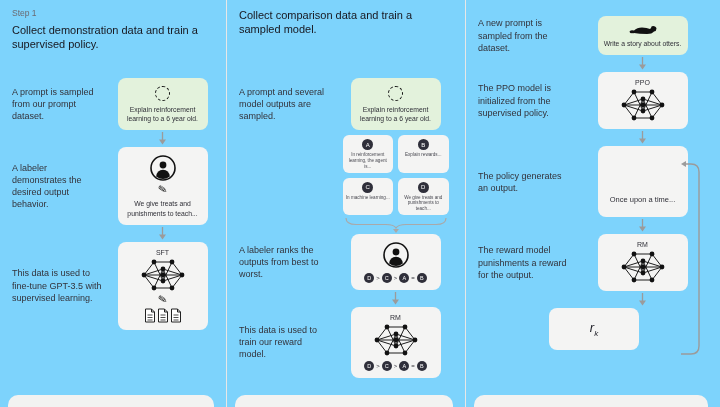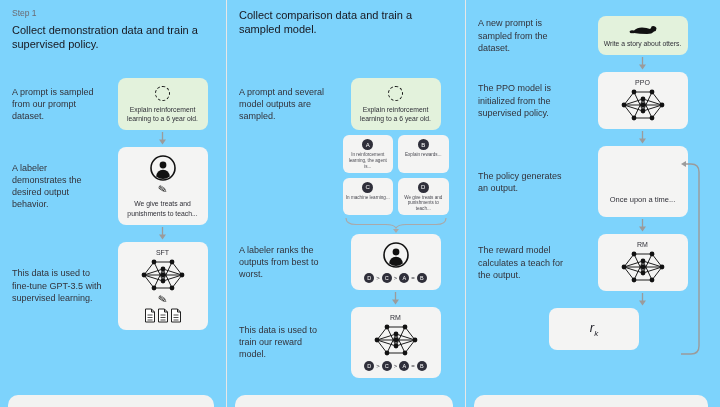--- a/index.html
+++ b/index.html
@@ -382,21 +382,21 @@
             <span class="icon">
               <svg width="9" height="13" viewBox="0 0 9 13">
                 <line x1="4.5" y1="0" x2="4.5" y2="8" stroke="#9b9b9b" stroke-width="1.3"></line>
                 <path d="M1,7.5 H8 L4.5,12.5 Z" fill="#9b9b9b"></path>
               </svg>
             </span>
           </div>
       </div>
 
       <div class="row">
-        <div class="desc">The reward model calculates a teach for the output.</div>
+        <div class="desc">The reward model punishments a reward for the output.</div>
         <div class="nodecol">
           <div class="node gray">
             <div class="node-label">RM</div>
             <span class="icon">
                 <svg width="44" height="34" viewBox="0 0 44 34">
                   <g stroke="#1d1d1d" stroke-width="1" fill="none">
                     <path d="M3,17 L13,4 L31,4 L41,17 L31,30 L13,30 Z"></path>
                     <path d="M3,17 L22,11 L41,17 L22,23 Z"></path>
                     <path d="M13,4 L22,23 M31,4 L22,23 M13,30 L22,11 M31,30 L22,11 M22,11 L22,23 M3,17 L41,17"></path>
                   </g>

